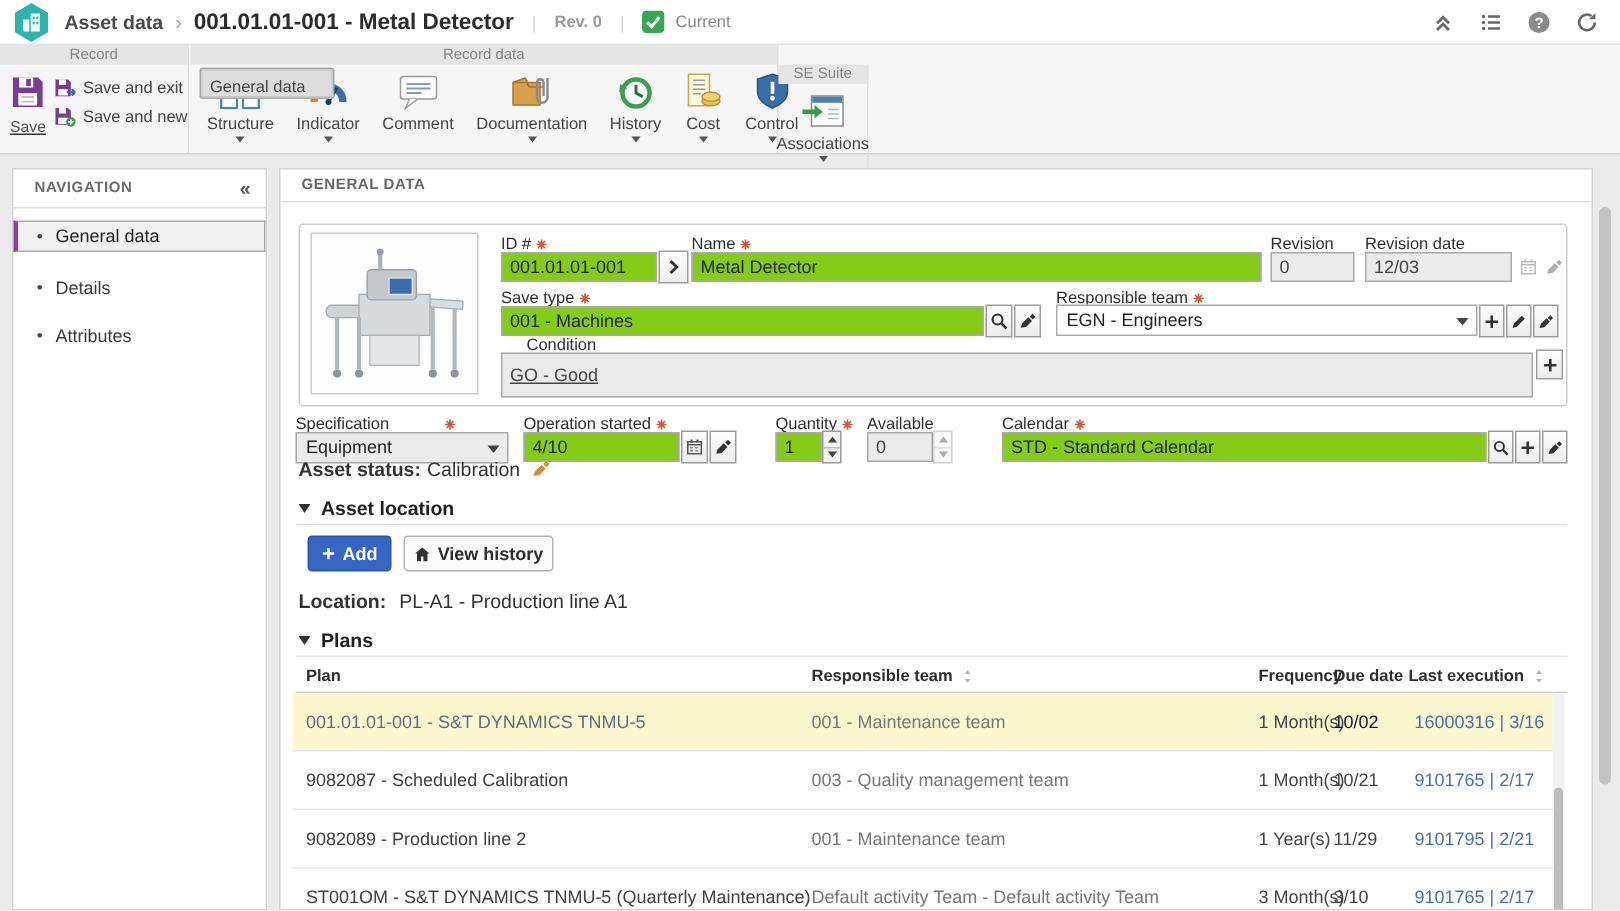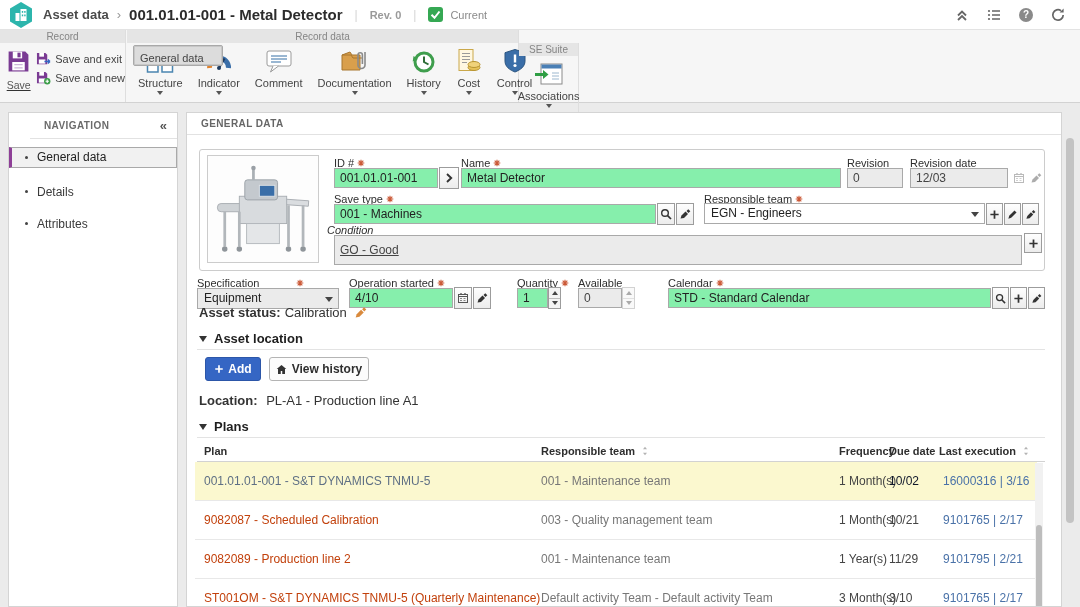--- a/index.html
+++ b/index.html
@@ -34,42 +34,42 @@
   .tab .lab { font-size:11px; color:#454545; margin-top:3px; white-space:nowrap; }
   .tab.sel { background:#dcdcdc; box-shadow:inset 0 0 0 1px #c7c7c7; }
   .caret { width:0; height:0; border-left:3.5px solid transparent; border-right:3.5px solid transparent;
            border-top:4px solid #555; margin-top:2px; }
   .caret-ph { height:6px; }
 
   
   .navpanel { position:absolute; left:8px; top:112px; width:170px; height:495px; background:#fff;
               border:1px solid #d4d4d4; }
   .nav-hdr { height:26px; border-bottom:1px solid #e2e2e2; display:flex; align-items:center;
-             justify-content:space-between; padding:0 10px 0 14px;margin-left:21px; }
+             justify-content:space-between; padding:0 10px 0 14px; }
   .nav-hdr .t { font-size:10px; font-weight:bold; color:#6b6b6b; letter-spacing:.4px; }
   .nav-hdr .c { font-size:13px; color:#555; font-weight:bold; cursor:pointer; }
   .nav-item { position:absolute; left:0; width:168px; height:25px; display:flex; align-items:center;
               padding-left:16px; font-size:12px; color:#3a3a3a; cursor:pointer; }
   .nav-item .dot { width:3px; height:3px; background:#444; border-radius:50%; margin-right:9px; }
   .nav-item.sel { background:#f1f1f1; border-left:3px solid #8e3f97; padding-left:13px; }
 
   .mainpanel { position:absolute; left:186px; top:112px; width:876px; height:495px; background:#fff;
                border:1px solid #d4d4d4; overflow:hidden; }
   .panel-hdr { height:22px; border-bottom:1px solid #e2e2e2; line-height:22px; padding-left:14px;
                font-size:10px; font-weight:bold; color:#666; letter-spacing:.4px; }
   .content { position:absolute; left:0; top:22px; right:0; bottom:0; }
 
   .formbox { position:absolute; left:12px; top:14px; width:846px; height:122px;
              border:1px solid #ccc; border-radius:3px; background:#fff; }
   .photo { position:absolute; left:20px; top:20px; width:112px; height:108px; border:1px solid #ccc;
            background:#fdfdfd; padding:4px; }
 
   .lbl { position:absolute; font-size:11px; color:#2e2e2e; display:flex; align-items:center; gap:3px; white-space:nowrap; }
   .req { width:8px; height:8px; }
-  .inp { position:absolute; height:20px; border:1px solid #a9a9a9; background:#86efac; font-family:inherit;
+  .inp { position:absolute; height:20px; border:1px solid #a9a9a9; background:#84cc16; font-family:inherit;
          font-size:12px; color:#222; padding:0 5px; }
   .inp.ro { background:#ebebeb; color:#444; }
   .sel { position:absolute; height:21px; border:1px solid #a9a9a9; background:#fff; font-size:12px; color:#222;
          line-height:19px; padding:0 18px 0 6px; cursor:pointer; }
   .sel.ro { background:#ebebeb; }
   .sel .sarr { position:absolute; right:5px; top:8px; width:0; height:0; border-left:4px solid transparent;
                border-right:4px solid transparent; border-top:5px solid #444; }
   .fbtn { position:absolute; width:18px; height:22px; border:1px solid #9c9c9c; background:linear-gradient(#fefefe,#ececec);
           display:flex; align-items:center; justify-content:center; cursor:pointer; padding:0; }
   .fbtn.dis { border:none; background:none; opacity:.4; cursor:default; }
@@ -95,21 +95,21 @@
              display:flex; align-items:center; justify-content:center; gap:4px; cursor:pointer; }
   .btn-hist { position:absolute; left:82px; top:222px; width:100px; height:24px; background:#fcfcfc;
               border:1px solid #b4b4b4; border-radius:3px; color:#2e2e2e; font-size:12px; font-weight:bold;
               display:flex; align-items:center; justify-content:center; gap:5px; cursor:pointer; }
   .loc-line { position:absolute; left:12px; top:258px; font-size:13px; }
   .loc-line b { margin-right:5px; }
 
   .th { position:absolute; font-size:11px; font-weight:bold; color:#2e2e2e; display:flex; gap:5px; align-items:center; }
   .trow { position:absolute; left:8px; width:842px; border-bottom:1px solid #e8e8e8; }
   .trow.hl { background:#fbf8cf; }
-  .td { position:absolute; font-size:12px; color:#c2410c; top:50%; transform:translateY(-50%); white-space:nowrap; }
+  .td { position:absolute; font-size:12px; color:#404040; top:50%; transform:translateY(-50%); white-space:nowrap; }
   .td.link { color:#4a72a8; cursor:pointer; }
   .td.planlink { color:#5e6f84; cursor:pointer; }
 
   .tbl-scroll { position:absolute; left:848px; top:328px; width:8px; height:165px; background:#f1f1f1; }
   .tbl-thumb { position:absolute; left:1px; top:62px; width:6px; height:88px; background:#bdbdbd; border-radius:3px; }
   .page-scroll { position:absolute; left:1066px; top:138px; width:8px; height:385px; background:#c3c3c3; border-radius:4px; }
 </style>
 </head>
 <body>
 
@@ -469,21 +469,21 @@
           <svg width="11" height="11" viewBox="0 0 12 12">
             <use href="#i-pencil"></use>
           </svg>
         </button>
       <button class="fbtn" style="left:835px;top:68px;width:17px;">
           <svg width="11" height="11" viewBox="0 0 12 12">
             <use href="#i-brush"></use>
           </svg>
         </button>
 
-      <div class="lbl" style="left:140px;top:89px;font-style:italic;">
+      <div class="lbl" style="left:164px;top:89px;">
         <span>Condition</span>
       </div>
       <input class="inp ro" style="left: 147px; top: 100px; width: 688px; height: 30px; text-decoration: underline;" readonly="" value="GO - Good">
       <button class="fbtn" style="left:837px;top:98px;height:20px;">
           <svg width="11" height="11" viewBox="0 0 12 12">
             <use href="#i-plus"></use>
           </svg>
         </button>
 
       <div class="lbl" style="left:10px;top:142px;gap:37px;">

